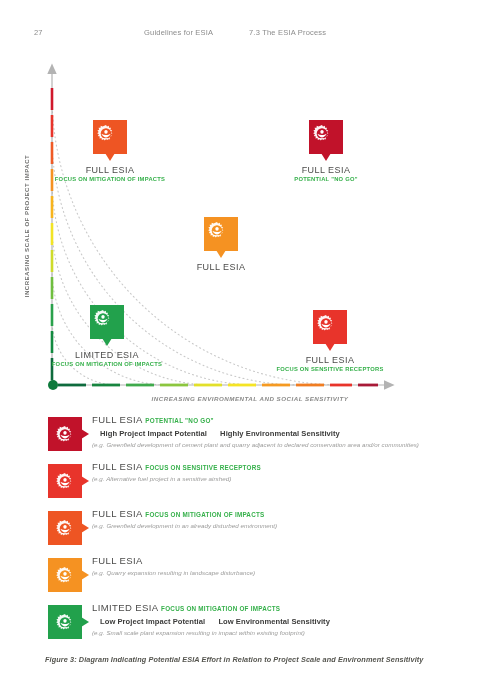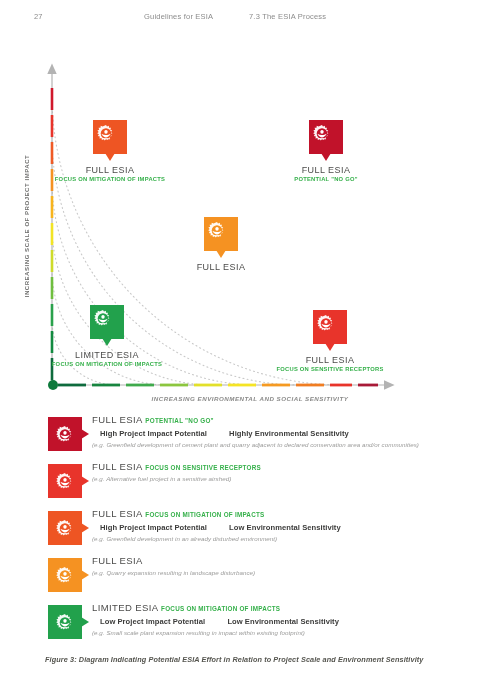--- a/index.html
+++ b/index.html
@@ -2,21 +2,21 @@
 <html><head>
 <meta charset="utf-8">
 <style>
   html,body{margin:0;padding:0;}
   body{
     width:495px;height:700px;background:#ffffff;
     font-family:"Liberation Sans","DejaVu Sans",sans-serif;
     color:#3c3c3b;overflow:hidden;position:relative;
   }
   
-  .page-header{position:absolute;top:12px;left:0;width:495px;height:14px;font-size:7.5px;color:#8c8c8c;letter-spacing:.2px;}
+  .page-header{position:absolute;top:28px;left:0;width:495px;height:14px;font-size:7.5px;color:#8c8c8c;letter-spacing:.2px;}
   .page-header .pg-num{position:absolute;left:34px;top:0;}
   .page-header .pg-doc{position:absolute;left:144px;top:0;}
   .page-header .pg-sec{position:absolute;left:249px;top:0;}
 
   
   .diagram{position:absolute;left:0;top:55px;width:495px;height:355px;}
   .diagram svg{position:absolute;left:0;top:0;}
 
   .ylabel{
     position:absolute;left:-63px;top:168px;width:180px;
@@ -50,21 +50,21 @@
   .licon{position:absolute;left:0;top:2px;width:34px;height:34px;display:flex;align-items:center;justify-content:center;}
   .licon:after{
     content:"";position:absolute;right:-7px;top:50%;margin-top:-5.5px;
     width:0;height:0;border-top:5.5px solid transparent;border-bottom:5.5px solid transparent;
     border-left:8px solid currentColor;
   }
   .ltext{position:absolute;left:44px;top:0;}
   .lline1{font-size:9.5px;color:#4b4b4a;letter-spacing:.4px;line-height:1.1;}
   .lline1 .lsub{font-size:6.3px;color:#35b04a;font-weight:700;letter-spacing:.25px;}
   .lline2{margin-top:4px;font-size:7.6px;color:#3c3c3b;font-weight:700;letter-spacing:.05px;}
-  .lline2 .l2b{display:inline-block;margin-left:20px;}
+  .lline2 .l2b{display:inline-block;margin-left:11px;}
   .lline3{margin-top:3px;font-size:6.2px;color:#9a9a99;font-style:italic;letter-spacing:.05px;}
   .lline2-ind{padding-left:8px;}
 
   
   .caption{
     position:absolute;left:33px;top:655px;width:440px;
     font-size:7.3px;font-style:italic;font-weight:700;color:#55554f;letter-spacing:.1px;margin-left:12px;
   }
 </style>
 </head>
@@ -239,24 +239,20 @@
     <div class="licon" style="background:#ee5523;color:#ee5523;">
       <svg width="26" height="26" style="color:#ee5523">
           <use href="#esia-gear" x="0" y="0" width="26" height="26"></use>
         </svg>
     </div>
     <div class="ltext">
       <div class="lline1">
         <span>FULL ESIA</span>
         <span class="lsub">FOCUS ON MITIGATION OF IMPACTS</span>
       </div>
-      <div class="lline2 lline2-ind">
-        <span>High Project Impact Potential</span>
-        <span class="l2b">Low Environmental Sensitivity</span>
-      </div>
       <div class="lline3">(e.g. Greenfield development in an already disturbed environment)</div>
     </div>
   </div>
 
   <div class="lrow">
     <div class="licon" style="background:#f59222;color:#f59222;">
       <svg width="26" height="26" style="color:#f59222">
           <use href="#esia-gear" x="0" y="0" width="26" height="26"></use>
         </svg>
     </div>

